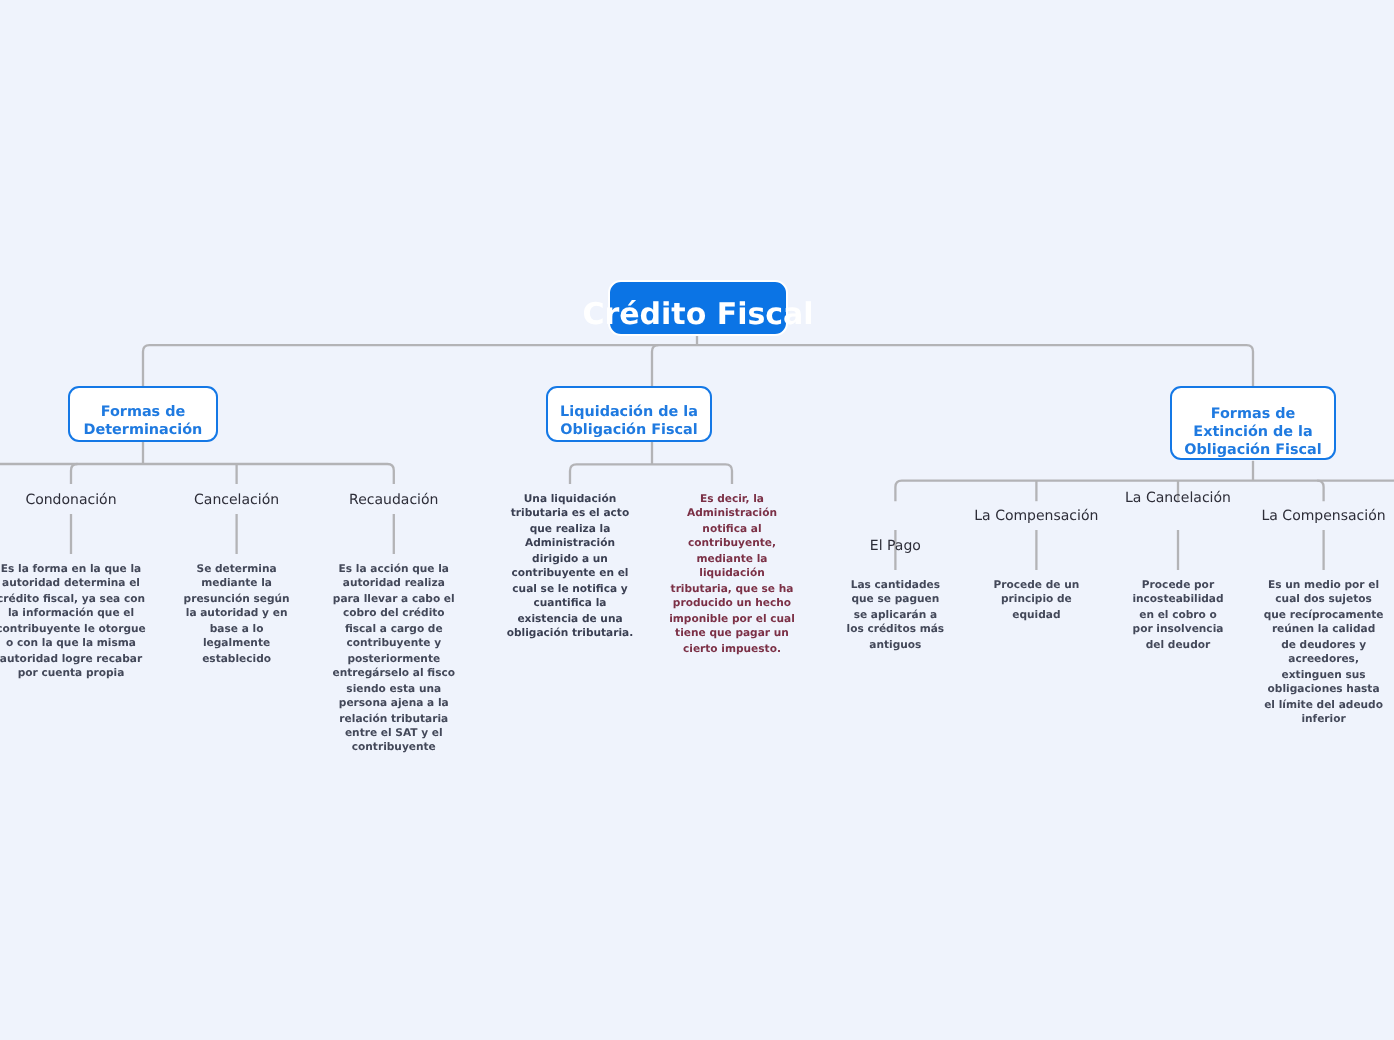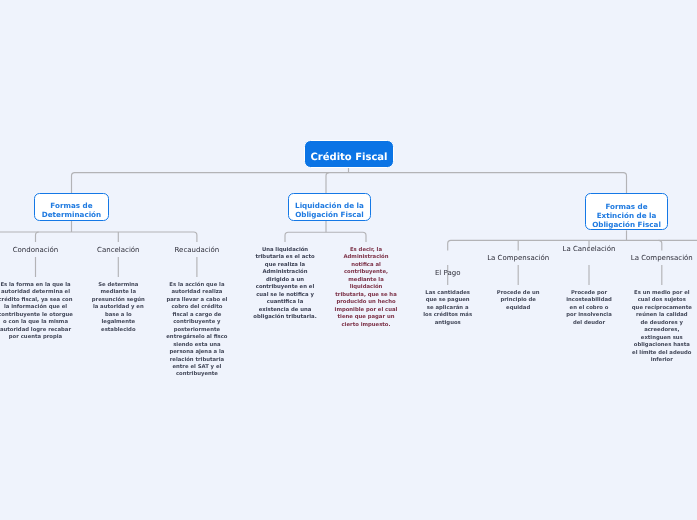--- a/index.html
+++ b/index.html
@@ -4,21 +4,21 @@
 <style>
   html,body{margin:0;padding:0;}
   body{width:697px;height:520px;background:#eff3fc;overflow:hidden;
        font-family:"DejaVu Sans",sans-serif;
        -webkit-font-smoothing:antialiased;text-rendering:geometricPrecision;}
   #canvas{position:relative;width:697px;height:520px;overflow:hidden;background:#eff3fc;}
   svg.links{position:absolute;left:0;top:0;width:697px;height:520px;pointer-events:none;}
   .node{position:absolute;box-sizing:border-box;text-align:center;transform:translateZ(0);}
   .node > span{display:block;transform:translateZ(0);}
   .root{background:#0b74e5;color:#fff;border:1.4px solid #fff;border-radius:6.5px;
-        font-weight:bold;font-size:10px;white-space:nowrap;padding-top:6px;
+        font-weight:bold;font-size:15px;white-space:nowrap;padding-top:6px;
         display:flex;align-items:center;justify-content:center;}
     .b2{background:rgba(255,255,255,0.995);border:1.5px solid #1478e6;border-radius:5.5px;color:#1f7ae0;
       font-weight:bold;font-size:7.2px;line-height:8.8px;padding-top:2px;
       display:flex;align-items:flex-end;justify-content:center;}
   .l3{color:#2d2d38;font-size:7px;white-space:nowrap;
       display:flex;align-items:center;justify-content:center;}
   .leaf{font-size:5.3px;line-height:7.45px;font-weight:bold;color:#434859;}
 </style>
 </head>
 <body>
@@ -48,21 +48,21 @@
 <path d="M589.0 265.0 V285.0"></path>
 <path d="M661.8 265.0 V285.0"></path>
 </g>
     </svg>
 <div class="node root" style="left:304px;top:140px;width:90px;height:28px;">
       <span>Crédito Fiscal</span>
     </div>
 <div class="node b2" style="left:33.7px;top:192.6px;width:75.6px;height:28.4px;">
       <span>Formas de<br>Determinación</span>
     </div>
-<div class="node b2" style="left:288px;top:192.6px;width:83.0px;height:28.4px;">
+<div class="node b2" style="left:273px;top:192.6px;width:83.0px;height:28.4px;">
       <span>Liquidación de la<br>Obligación Fiscal</span>
     </div>
 <div class="node b2" style="left:585.0px;top:193.4px;width:83.0px;height:37.0px;">
       <span>Formas de<br>Extinción de la<br>Obligación Fiscal</span>
     </div>
 <div class="node l3" style="left:35.5px;top:244.5px;width:160px;height:10px;margin-left:-80px;">
       <span>Condonación</span>
     </div>
 <div class="node leaf" style="left:35.5px;top:282.0px;width:76px;margin-left:-38.00px;color:#434859;">
       <span>Es la forma en la que la autoridad determina el crédito fiscal, ya sea con la información que el contribuyente le otorgue o con la que la misma autoridad logre recabar por cuenta propia</span>

